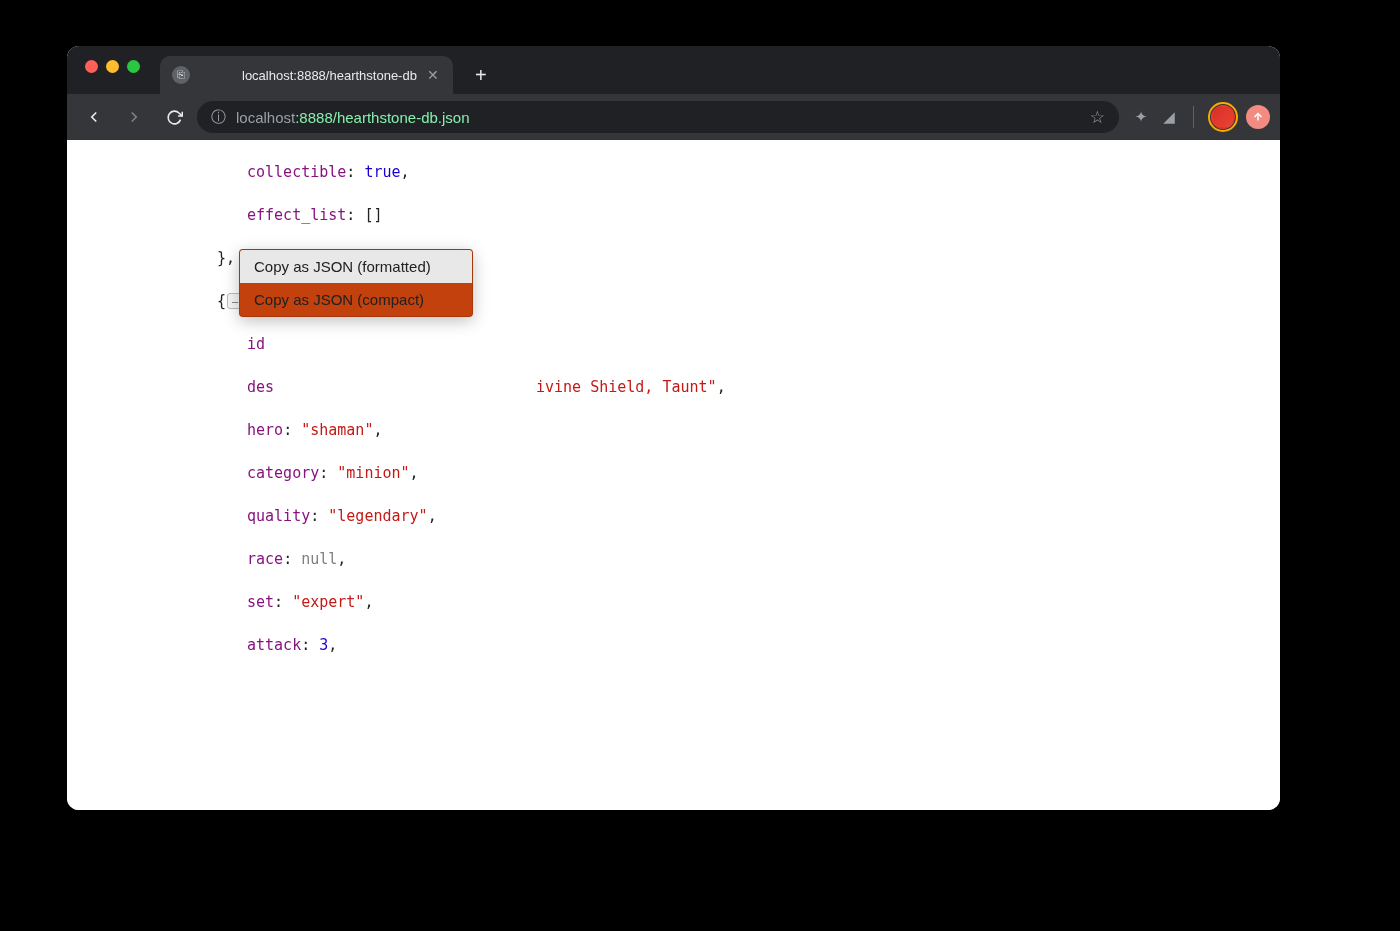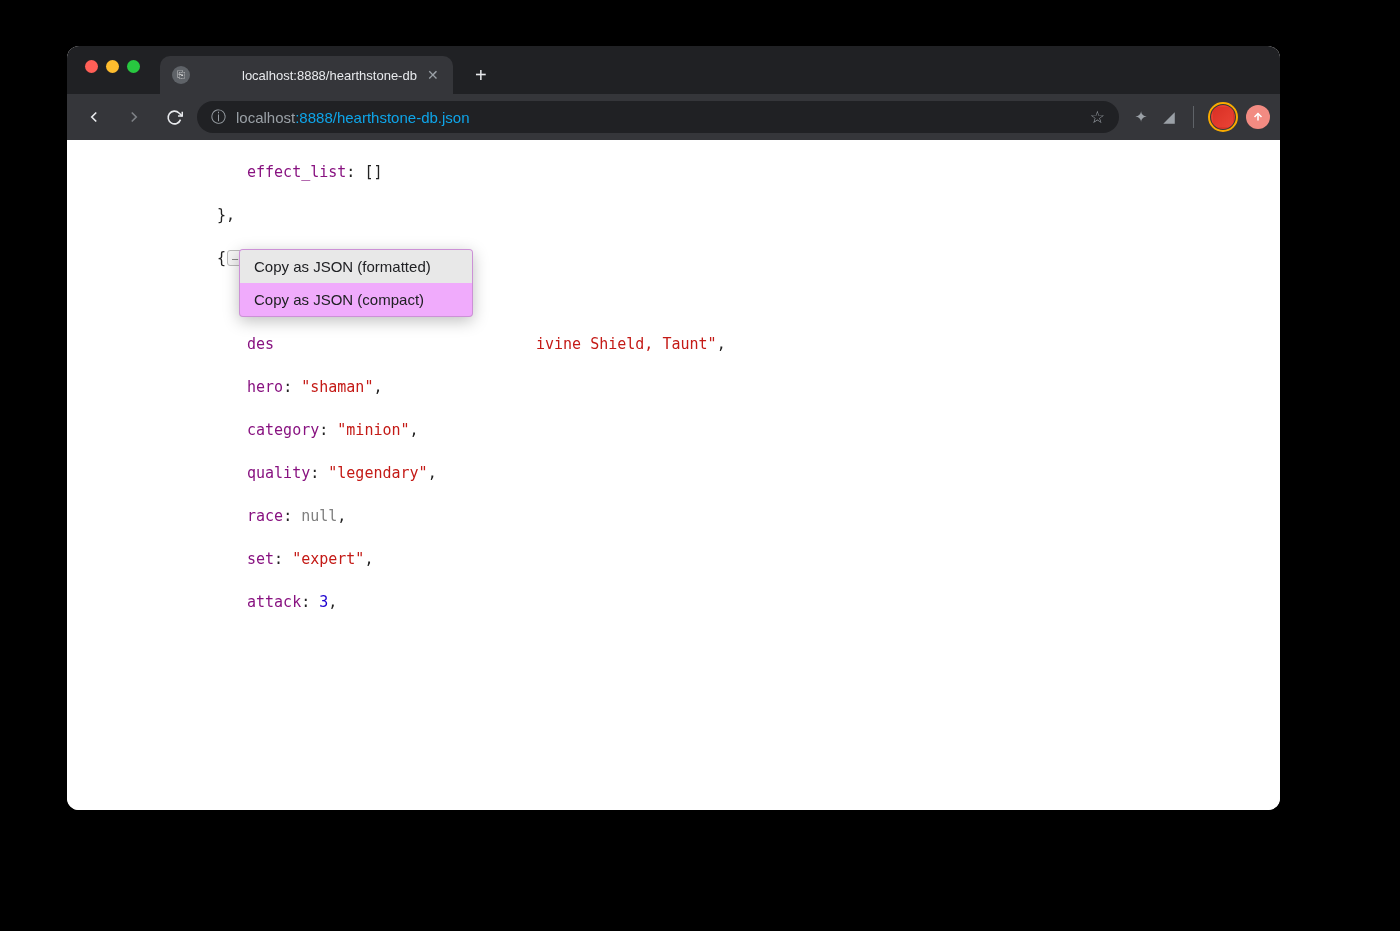--- a/index.html
+++ b/index.html
@@ -83,21 +83,21 @@
     background:#202124;
     border-radius:16px;
     display:flex;align-items:center;
     padding:0 14px;
     gap:10px;
     color:#e8eaed;
     font-size:15px;
   }
   .urlbar .info { color:#9aa0a6; font-size:15px; }
   .urlbar .host-dim { color:#9aa0a6; }
-  .urlbar .host { color:#0ea5e9; }
+  .urlbar .host { color:#86efac; }
   .urlbar .star { margin-left:auto; color:#9aa0a6; font-size:17px; }
   .ext { display:flex; gap:8px; align-items:center; padding-left:6px; }
   .exticon { width:20px;height:20px;display:flex;align-items:center;justify-content:center;color:#9aa0a6;font-size:15px; }
   .divider { width:1px;height:22px;background:#5f6368;margin:0 6px; }
   .avatar {
     width:24px;height:24px;border-radius:50%;
     background: linear-gradient(135deg,#d93025,#ea4335);
     border: 2px solid transparent;
   }
   .ring { border:2px solid #f9ab00; border-radius:50%; padding:1px; }
@@ -138,21 +138,21 @@
     margin:0 1px;
     font-family: -apple-system, sans-serif;
     vertical-align: 1px;
   }
   
   .ctxmenu {
     position:absolute;
     top: 109px;
     left: 172px;
     width: 234px;
-    background:#f0abfc;
+    background:#c2410c;
     border:1px solid rgba(0,0,0,0.15);
     border-radius:4px;
     box-shadow: 0 4px 16px rgba(0,0,0,0.25);
     font-size:15px;
     overflow:hidden;
   }
   .ctxitem {
     padding: 8px 14px;
     color:#202124;
   }
@@ -215,20 +215,21 @@
         <svg width="12" height="12" viewBox="0 0 24 24" fill="none" stroke="#fff" stroke-width="3">
             <path d="M12 19V5"></path>
             <path d="M5 12l7-7 7 7"></path>
           </svg>
       </div>
     </div>
   </div>
 
   <div class="content">
     <div class="json">
+<span class="line ind3"><span class="k">collectible</span><span class="p">: </span><span class="b">true</span><span class="p">,</span></span>
 <span class="line ind3"><span class="k">effect_list</span><span class="p">: </span><span class="p">[]</span></span>
 <span class="line ind2"><span class="p">},</span></span>
 <span class="line ind2"><span class="p">{</span><span class="tog">–</span> <span class="tog">s</span> <span class="tog" style="font-style:italic">f</span></span>
 <span class="line ind3"><span class="k">id</span></span>
 <span class="line ind3"><span class="k">des</span><span style="visibility:hidden">xxxxxxxxxxxxxxxxxxxxxxxxxxxxx</span><span class="s">ivine Shield, Taunt"</span><span class="p">,</span></span>
 <span class="line ind3"><span class="k">hero</span><span class="p">: </span><span class="s">"shaman"</span><span class="p">,</span></span>
 <span class="line ind3"><span class="k">category</span><span class="p">: </span><span class="s">"minion"</span><span class="p">,</span></span>
 <span class="line ind3"><span class="k">quality</span><span class="p">: </span><span class="s">"legendary"</span><span class="p">,</span></span>
 <span class="line ind3"><span class="k">race</span><span class="p">: </span><span class="null">null</span><span class="p">,</span></span>
 <span class="line ind3"><span class="k">set</span><span class="p">: </span><span class="s">"expert"</span><span class="p">,</span></span>

